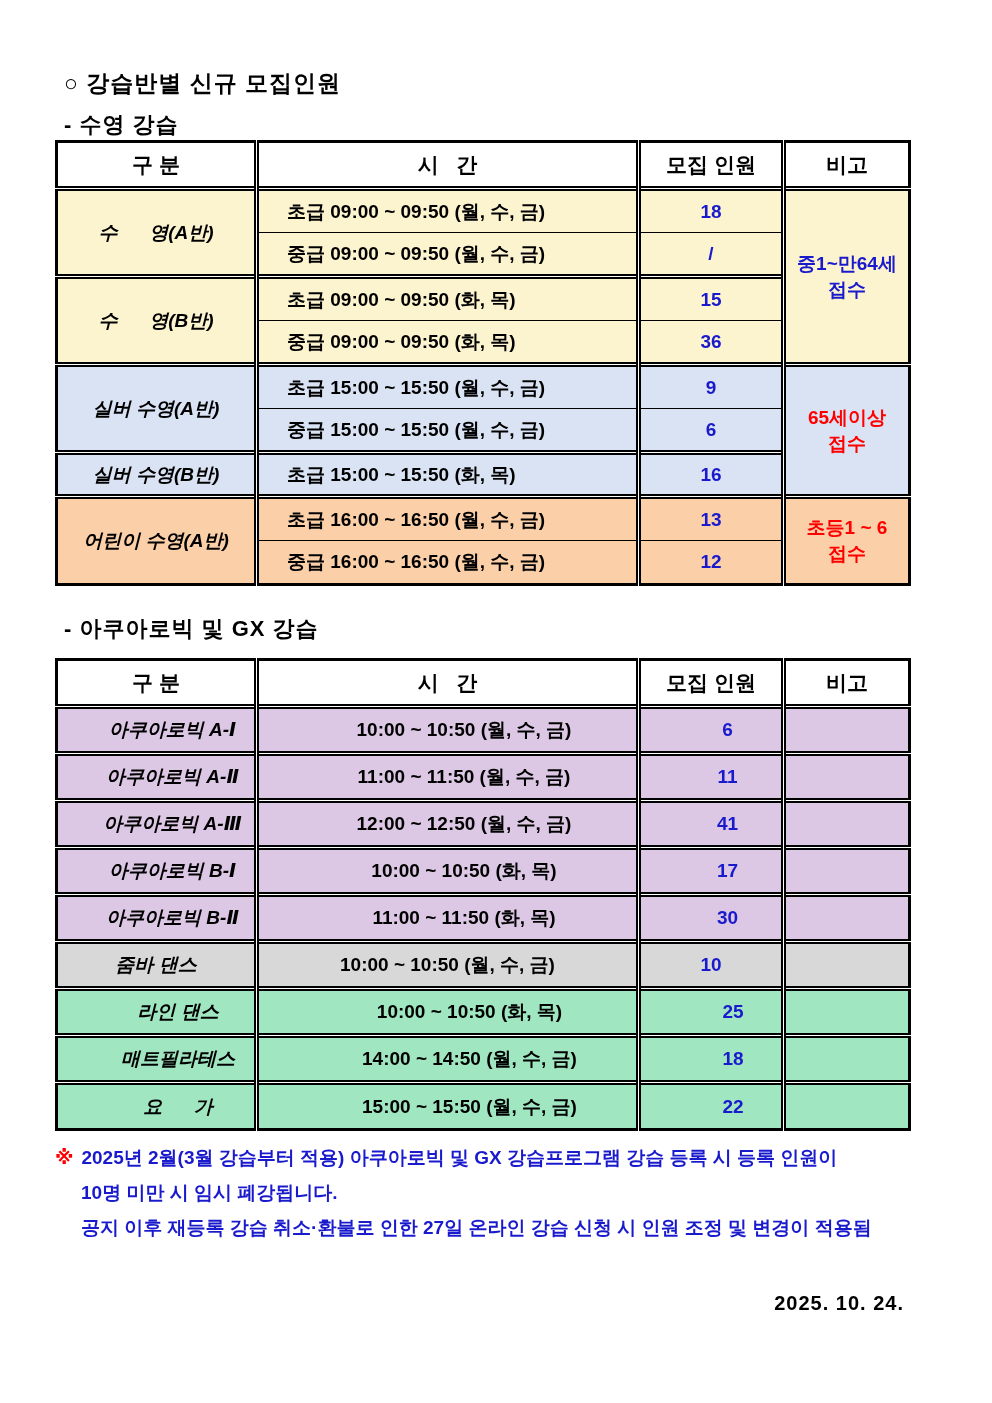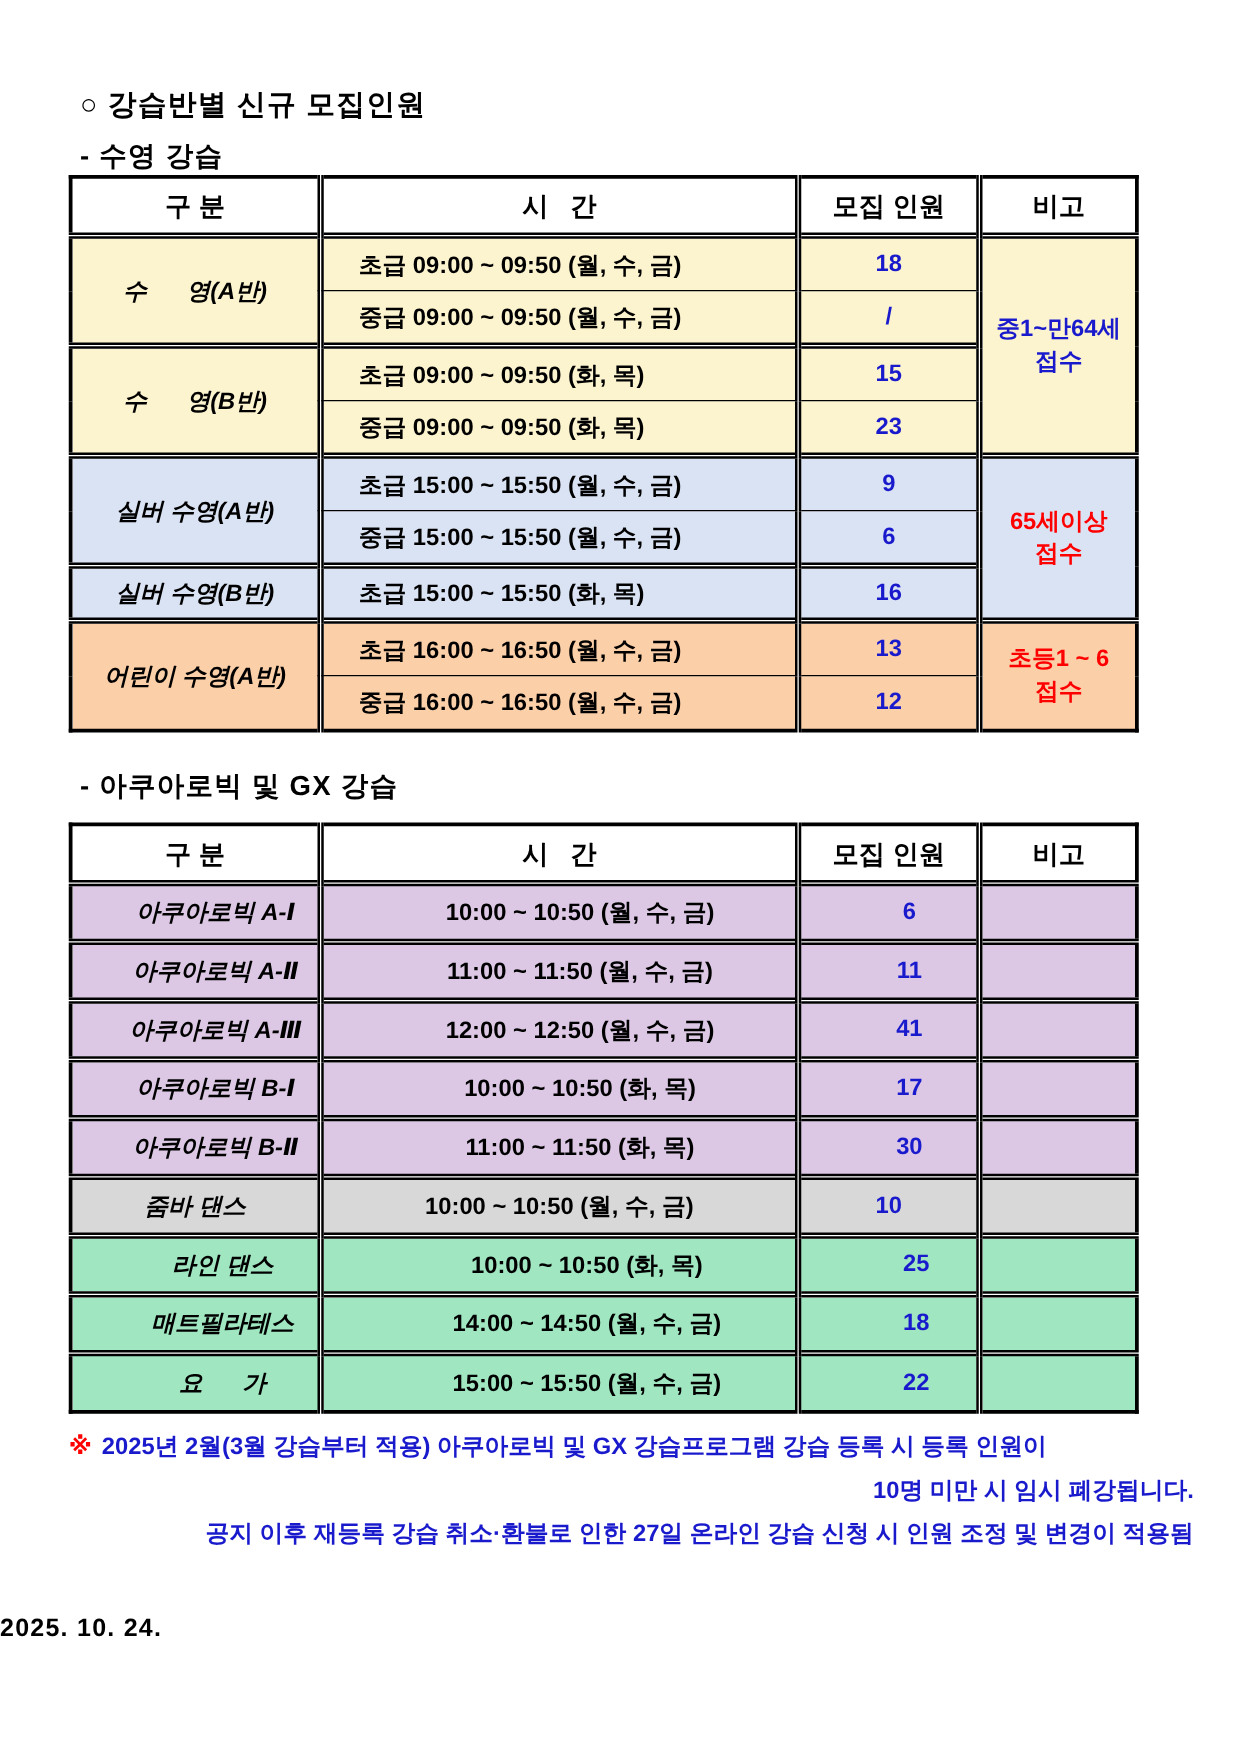--- a/index.html
+++ b/index.html
@@ -38,22 +38,22 @@
   td:first-child,th:first-child{border-right:5px double var(--line);}
   .colsep{border-right:5px double var(--line) !important;}
   tr.gstart td{border-top:5px double var(--line);}
   
   .bg-yellow{background:var(--bg-yellow);margin-top:36px;} .bg-blue{background:var(--bg-blue);}
   .bg-orange{background:var(--bg-orange);} .bg-purple{background:var(--bg-purple);padding-left:33px;}
   .bg-gray{background:var(--bg-gray);} .bg-green{background:var(--bg-green);padding-left:44px;}
   .footer{position:absolute;left:55px;top:1140px;width:900px;font-size:19px;line-height:35px;color:var(--txt-blue);}
   .footer-line{white-space:pre;display:flex;}
   .footer-marker{color:var(--txt-red);margin-right:8px;}
-  .footer-indent{padding-left:26px;justify-content:flex-end;}
-  .doc-date{position:absolute;left:0;top:1292px;width:904px;text-align:left;font-size:20px;color:#000;letter-spacing:1px;}
+  .footer-indent{padding-left:26px;}
+  .doc-date{position:absolute;left:0;top:1292px;width:904px;text-align:right;font-size:20px;color:#000;letter-spacing:1px;}
 </style>
 </head>
 <body>
 
 <div class="page">
 
   <div class="doc-title">○ 강습반별 신규 모집인원</div>
   <div class="sec-title sec1">- 수영 강습</div>
 
   <table id="swim-table">
@@ -83,21 +83,21 @@
           <td class="time colsep bg-yellow">중급 09:00 ~ 09:50 (월, 수, 금)</td>
           <td class="cap colsep bg-yellow">/</td>
         </tr>
         <tr class="gstart">
           <td class="cat bg-yellow" rowspan="2">수      영(B반)</td>
           <td class="time colsep bg-yellow">초급 09:00 ~ 09:50 (화, 목)</td>
           <td class="cap colsep bg-yellow">15</td>
         </tr>
         <tr>
           <td class="time colsep bg-yellow">중급 09:00 ~ 09:50 (화, 목)</td>
-          <td class="cap colsep bg-yellow">23</td>
+          <td class="cap colsep bg-yellow">36</td>
         </tr>
         <tr class="gstart">
           <td class="cat bg-blue" rowspan="2">실버 수영(A반)</td>
           <td class="time colsep bg-blue">초급 15:00 ~ 15:50 (월, 수, 금)</td>
           <td class="cap colsep bg-blue">9</td>
           <td class="note red bg-blue" rowspan="3">65세이상
 접수</td>
         </tr>
         <tr>
           <td class="time colsep bg-blue">중급 15:00 ~ 15:50 (월, 수, 금)</td>

